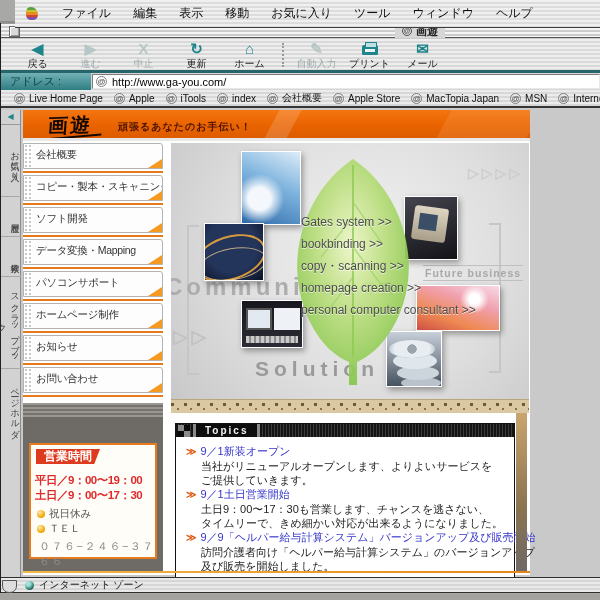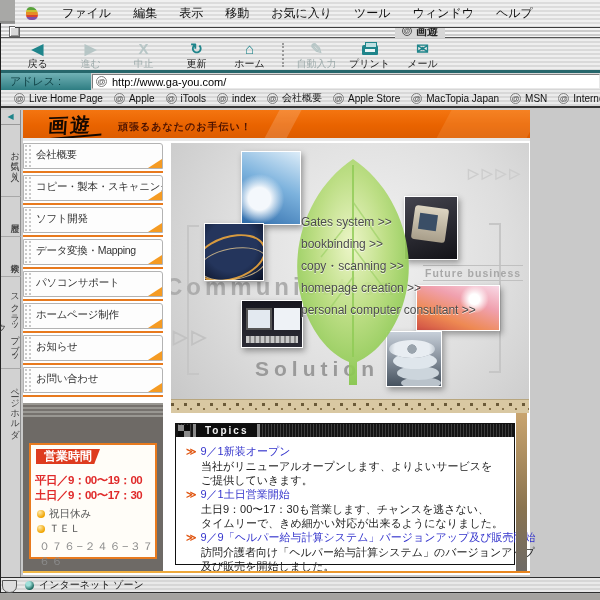--- a/index.html
+++ b/index.html
@@ -159,21 +159,21 @@
   .hero-link { display:block; font-size:12px; color:#4d4d4d; line-height:22px; white-space:nowrap; cursor:pointer; text-shadow:0 1px 0 rgba(255,255,255,0.7); }
   .leaf-svg { position:absolute; left:112px; top:14px; }
   .ruler { position:absolute; left:0; bottom:0; width:100%; height:14px; background:#d9c8a2;
     border-top:1px solid #b8a67e; }
   .ruler::before { content:""; position:absolute; left:0; top:3px; width:100%; height:3px;
     background:repeating-linear-gradient(90deg,#6b5a38 0 3px, transparent 3px 13px); }
   .ruler::after { content:""; position:absolute; left:6px; top:8px; width:100%; height:2px;
     background:repeating-linear-gradient(90deg,#857048 0 2px, transparent 2px 13px); }
 
   
-  .topics { position:absolute; left:152px; top:313px; width:340px; height:142px; background:#fff; border:1px solid #111; }
+  .topics { position:absolute; left:152px; top:313px; width:340px; height:167px; background:#fff; border:1px solid #111; }
   .topics-bar { position:absolute; left:0; top:0; width:100%; height:13px;
     background:repeating-linear-gradient(90deg,#141414 0 2px,#3d3d3d 2px 3px); display:flex; align-items:center; }
   .topics-checker { width:12px; height:12px; margin-left:2px;
     background:conic-gradient(#0a0a0a 0 25%, #8a8a8a 0 50%, #0a0a0a 0 75%, #8a8a8a 0); }
   .topics-label { background:#0d0d0d; color:#f2f2f2; font-size:10px; font-weight:bold; letter-spacing:2px;
     padding:0 9px; height:13px; line-height:13px; border-left:3px solid #8a8a8a; border-right:3px solid #8a8a8a; margin-left:3px; }
   .topics-body { position:absolute; left:0; top:13px; width:100%; padding:7px 8px 0 10px; }
   .topic-title { display:flex; align-items:baseline; gap:4px; font-size:11px; color:#3333cc; line-height:14px; cursor:pointer; white-space:nowrap; }
   .topic-bullet { color:#e05510; font-size:10px; font-weight:bold; }
   .topic-line { font-size:11px; color:#222; line-height:14px; margin-left:15px; white-space:nowrap; }

